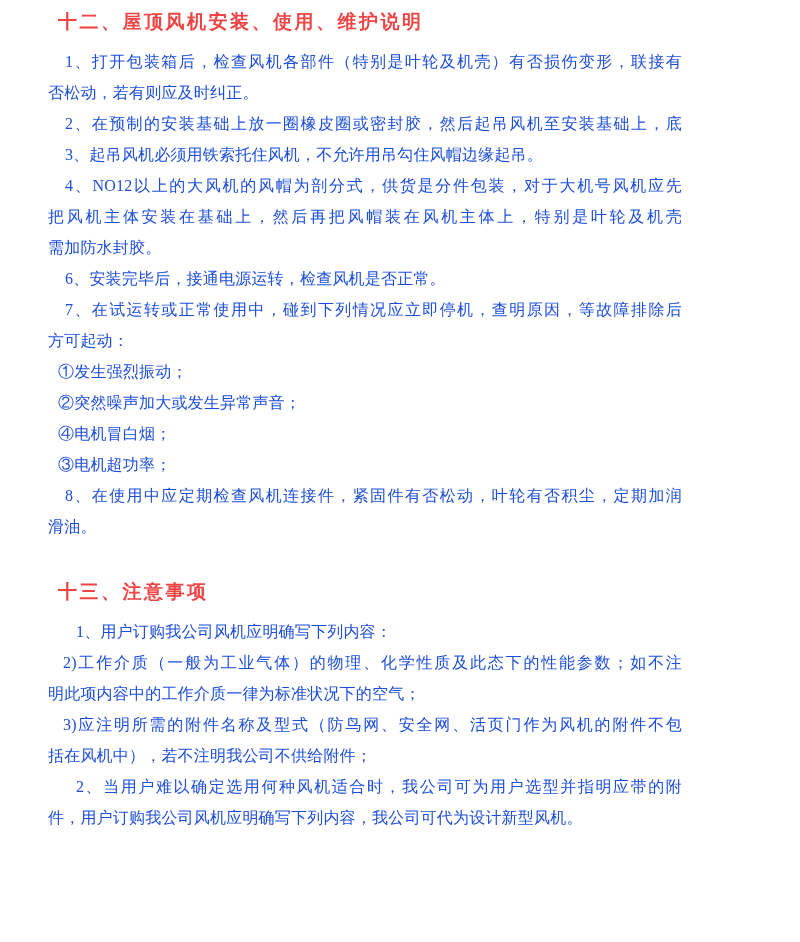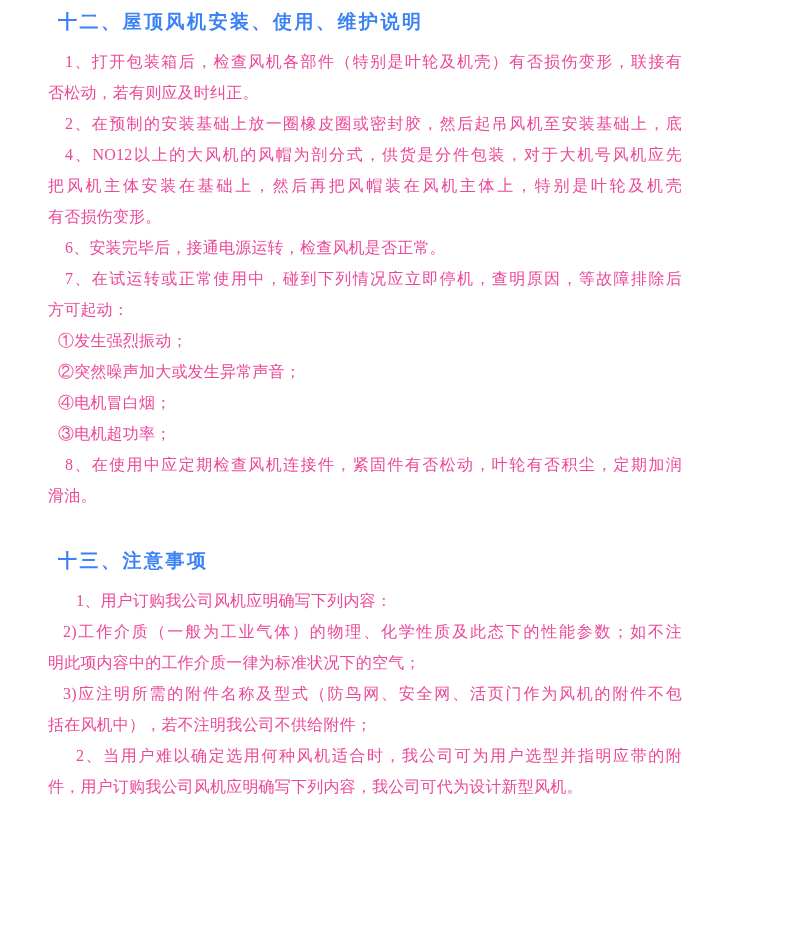--- a/index.html
+++ b/index.html
@@ -20,51 +20,52 @@
     padding: 6px 118px 0 48px; 
   }
   .sec { margin: 0; padding: 0; }
   .sec + .sec { margin-top: 34px; }
   .sec-title {
     font-size: 19px;
     font-weight: bold;
     line-height: 31px;
     letter-spacing: 2.5px;
     margin: 0 0 9px 10px;
-    color: #3b82f6;
+    color: #ef4444;
     white-space: nowrap;
   }
   .line {
     font-size: 16px;
     line-height: 31px;
     text-align: justify;
     letter-spacing: 0.2px;
-    color: #ec4899;
+    color: #1d4ed8;
   }
   
   .line.stretch { text-align-last: justify; }
   
   .indent-numbered  { padding-left: 17px; } 
   .indent-circled   { padding-left: 10px; } 
   .indent-paren     { padding-left: 15px; } 
   .indent-numbered2 { padding-left: 28px; } 
 </style>
 </head>
 <body>
 
 <div class="page">
   <div class="content" id="doc">
       <div class="sec">
         <h2 class="sec-title">十二、屋顶风机安装、使用、维护说明</h2>
         <div class="line indent-numbered stretch">1、打开包装箱后，检查风机各部件（特别是叶轮及机壳）有否损伤变形，联接有</div>
         <div class="line">否松动，若有则应及时纠正。</div>
         <div class="line indent-numbered stretch">2、在预制的安装基础上放一圈橡皮圈或密封胶，然后起吊风机至安装基础上，底</div>
+        <div class="line indent-numbered">3、起吊风机必须用铁索托住风机，不允许用吊勾住风帽边缘起吊。</div>
         <div class="line indent-numbered stretch">4、NO12以上的大风机的风帽为剖分式，供货是分件包装，对于大机号风机应先</div>
         <div class="line stretch">把风机主体安装在基础上，然后再把风帽装在风机主体上，特别是叶轮及机壳</div>
-        <div class="line">有否损伤变形。</div>
+        <div class="line">需加防水封胶。</div>
         <div class="line indent-numbered">6、安装完毕后，接通电源运转，检查风机是否正常。</div>
         <div class="line indent-numbered stretch">7、在试运转或正常使用中，碰到下列情况应立即停机，查明原因，等故障排除后</div>
         <div class="line">方可起动：</div>
         <div class="line indent-circled">①发生强烈振动；</div>
         <div class="line indent-circled">②突然噪声加大或发生异常声音；</div>
         <div class="line indent-circled">④电机冒白烟；</div>
         <div class="line indent-circled">③电机超功率；</div>
         <div class="line indent-numbered stretch">8、在使用中应定期检查风机连接件，紧固件有否松动，叶轮有否积尘，定期加润</div>
         <div class="line">滑油。</div>
       </div>

